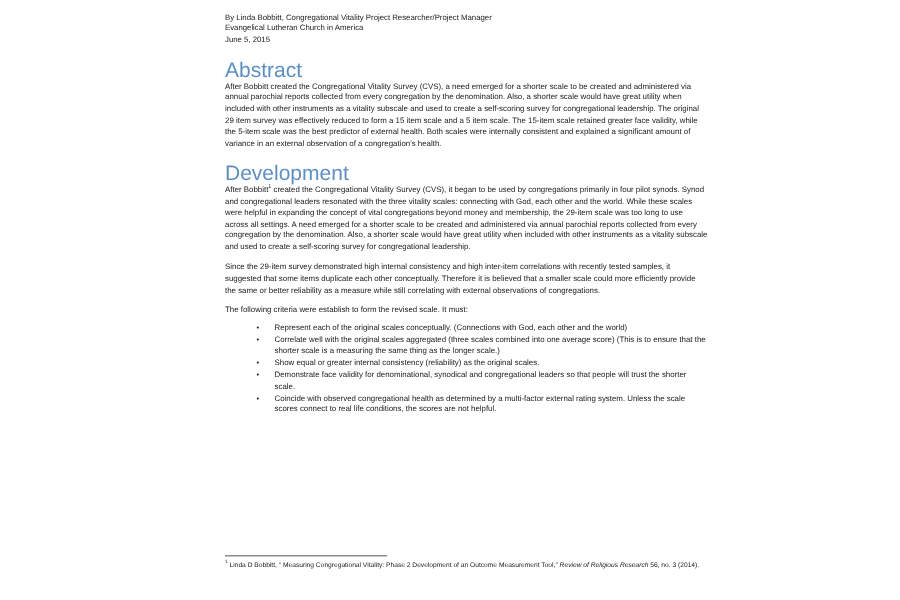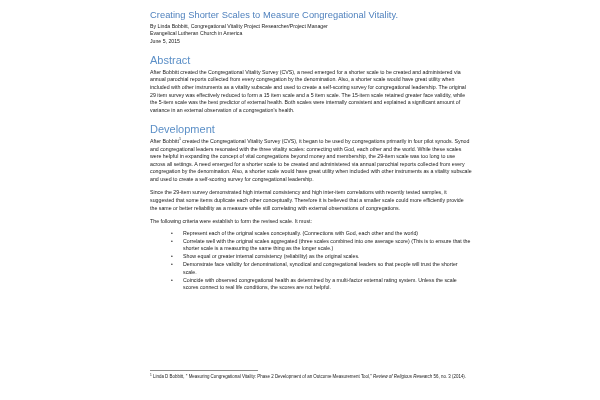--- a/index.html
+++ b/index.html
@@ -37,21 +37,21 @@
   }
   .byline {
     font-size: 5.2px;
     line-height: 7.3px;
     color: #1a1a1a;
     margin: 0;
   }
   .byline div { white-space: nowrap; }
   .section-heading {
     color: #5b8fc7;
-    font-size: 11px;
+    font-size: 14px;
     line-height: 11px;
     font-weight: normal;
     margin: 10px 0 3px 0;
   }
   .para {
     font-size: 5.25px;
     line-height: 7.55px;
     text-align: left;
     margin: 0 0 6px 0;
     color: #1a1a1a;
@@ -108,21 +108,20 @@
   }
   .footnote-text .ital { font-style: italic; }
 </style>
 </head>
 <body>
 
 <div class="page">
 
   <div class="content">
 
-    <h1 class="doc-title">Creating Shorter Scales to Measure Congregational Vitality.</h1>
 
     <div class="byline">
       <div>By Linda Bobbitt, Congregational Vitality Project Researcher/Project Manager</div>
       <div>Evangelical Lutheran Church in America</div>
       <div>June 5, 2015</div>
     </div>
 
     <h2 class="section-heading">Abstract</h2>
 
     <p class="para">After Bobbitt created the Congregational Vitality Survey (CVS), a need emerged for a shorter scale to be created and administered via annual parochial reports collected from every congregation by the denomination. Also, a shorter scale would have great utility when included with other instruments as a vitality subscale and used to create a self-scoring survey for congregational leadership.  The original 29 item survey was effectively reduced to form a 15 item scale and a 5 item scale. The 15-item scale retained greater face validity, while the 5-item scale was the best predictor of external health. Both scales were internally consistent and explained a significant amount of variance in an external observation of a congregation's health.</p>

